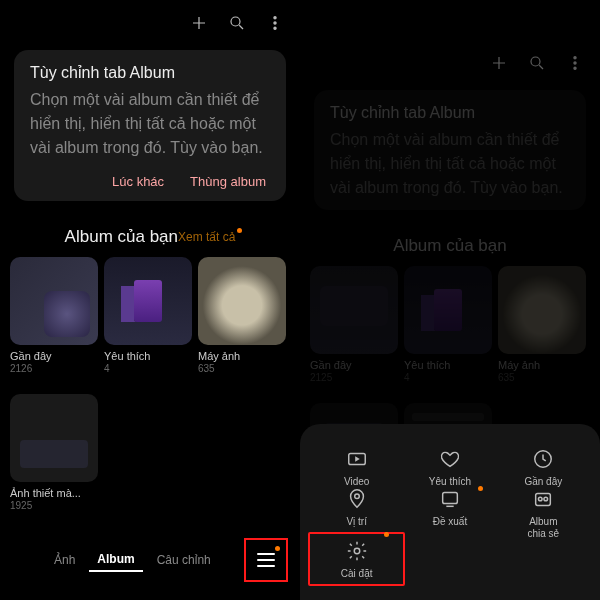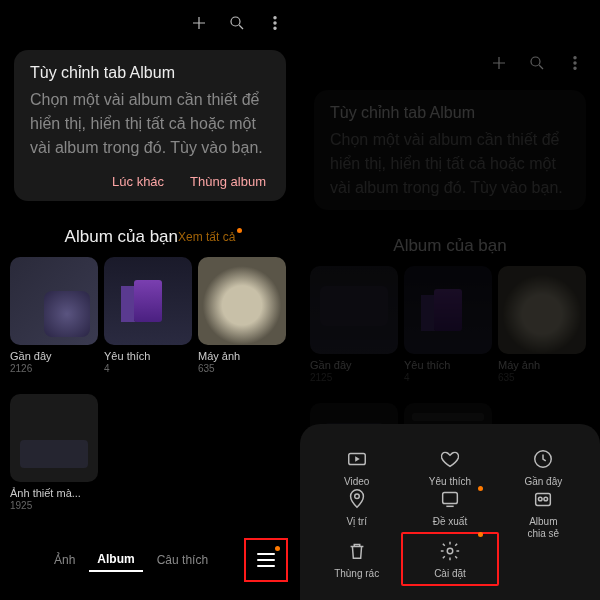--- a/index.html
+++ b/index.html
@@ -113,21 +113,21 @@
     <div class="album row2">
       <div class="thumb th-d"></div>
       <div class="album-title">Ảnh thiết mà...</div>
       <div class="album-count">1925</div>
     </div>
   </div>
 
   <div class="bottom-nav">
     <span class="nav-tab">Ảnh</span>
     <span class="nav-tab active">Album</span>
-    <span class="nav-tab">Câu thích</span>
+    <span class="nav-tab">Câu chỉnh</span>
     <div class="hamburger-box">
       <div class="hamburger">
           <span></span>
           <span></span>
           <span></span>
         </div>
     </div>
   </div>
 </div>
 
@@ -232,28 +232,20 @@
       <span class="sheet-icon">
           <svg viewBox="0 0 24 24" width="22" height="22">
             <rect x="4" y="6" width="16" height="13" rx="2"></rect>
             <circle cx="9" cy="12" r="2"></circle>
             <circle cx="15" cy="12" r="2"></circle>
           </svg>
         </span>
       <span class="sheet-label" style="white-space:pre-line">Album
 chia sẻ</span>
     </div>
-    <div class="sheet-item">
-      <span class="sheet-icon">
-          <svg viewBox="0 0 24 24" width="22" height="22">
-            <path d="M5 7h14M9 7V5h6v2M7 7l1 13h8l1-13"></path>
-          </svg>
-        </span>
-      <span class="sheet-label">Thùng rác</span>
-    </div>
     <div class="sheet-item dot boxed">
       <span class="sheet-icon">
           <svg viewBox="0 0 24 24" width="22" height="22">
             <circle cx="12" cy="12" r="3"></circle>
             <path d="M12 2v3M12 19v3M4.2 4.2l2.1 2.1M17.7 17.7l2.1 2.1M2 12h3M19 12h3M4.2 19.8l2.1-2.1M17.7 6.3l2.1-2.1"></path>
           </svg>
         </span>
       <span class="sheet-label">Cài đặt</span>
     </div>
   </div>

